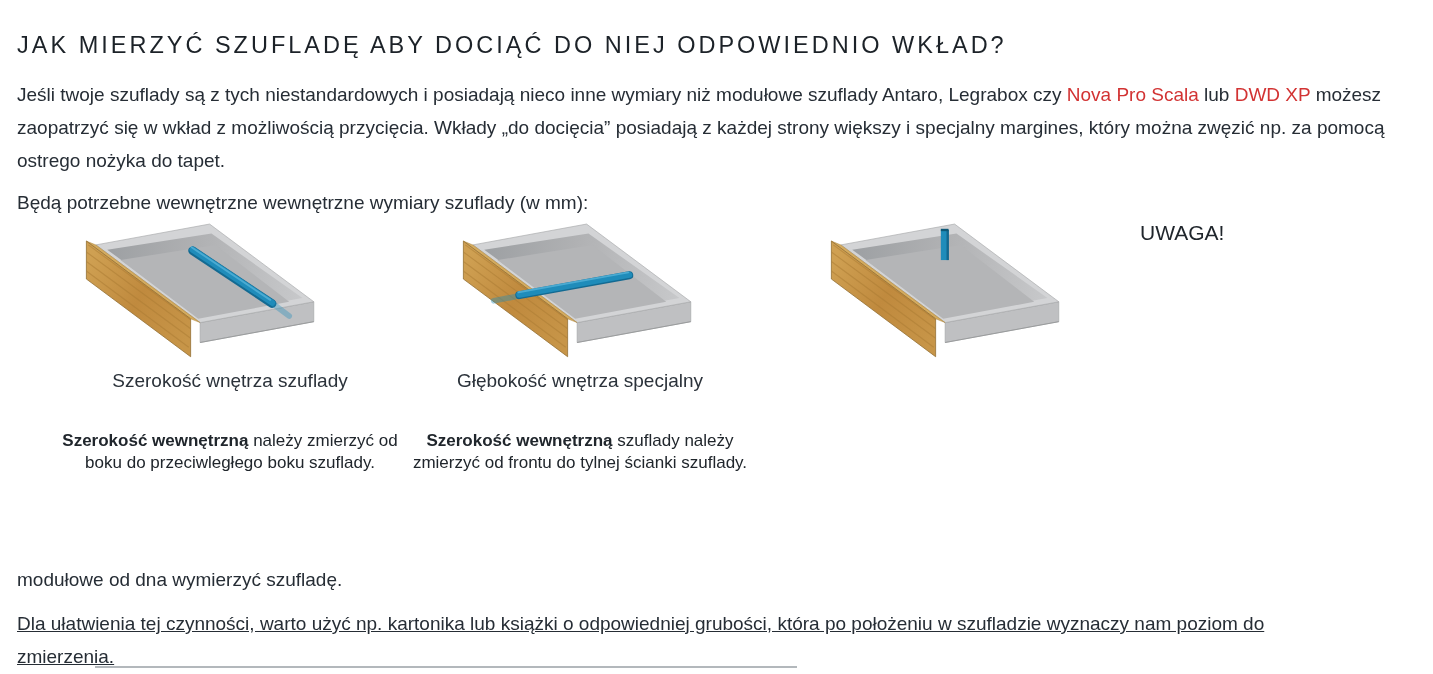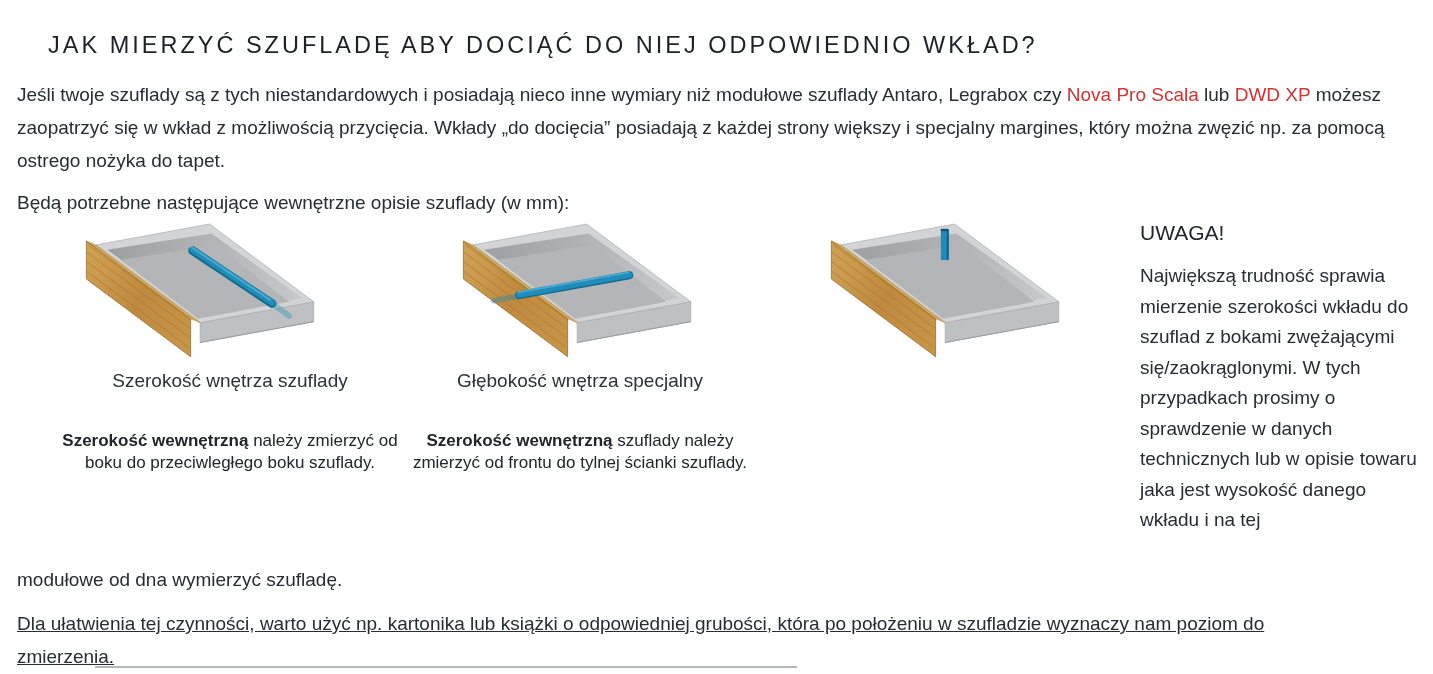--- a/index.html
+++ b/index.html
@@ -5,21 +5,21 @@
   html,body{margin:0;padding:0;background:#ffffff;}
   body{
     width:1433px;height:674px;position:relative;overflow:hidden;
     font-family:"Liberation Sans","DejaVu Sans",sans-serif;
     color:var(--text-color,#262d35);
     -webkit-font-smoothing:antialiased;
   }
   .page-title{
     position:absolute;left:17px;top:16px;
     font-size:23.5px;font-weight:400;letter-spacing:3px;
-    color:var(--heading-color,#1c2228);white-space:nowrap;margin-left:31px;
+    color:var(--heading-color,#1c2228);white-space:nowrap;
   }
   .intro{
     position:absolute;left:17px;top:59px;width:1396px;
     font-size:19px;line-height:33px;
   }
   a.inline-link{color:var(--link-color,#d23333);text-decoration:none;cursor:pointer;}
   .dims-intro{
     position:absolute;left:17px;top:169px;
     font-size:19px;line-height:30px;
   }
@@ -97,21 +97,21 @@
         <line x1="30" y1="40" x2="142" y2="122"></line>
       </g>
     </g>
   </defs>
 </svg>
 
 <h1 class="page-title">JAK MIERZYĆ SZUFLADĘ ABY DOCIĄĆ DO NIEJ ODPOWIEDNIO WKŁAD?</h1>
 
 <p class="intro"><span>Jeśli twoje szuflady są z tych niestandardowych i posiadają nieco inne wymiary niż modułowe szuflady Antaro, Legrabox czy </span><a class="inline-link">Nova Pro Scala</a><span> lub </span><a class="inline-link">DWD XP</a><span> możesz zaopatrzyć się w wkład z możliwością przycięcia. Wkłady „do docięcia” posiadają z każdej strony większy i specjalny margines, który można zwęzić np. za pomocą ostrego nożyka do tapet.</span></p>
 
-<p class="dims-intro">Będą potrzebne następujące wewnętrzne opisie szuflady (w mm):</p>
+<p class="dims-intro">Będą potrzebne wewnętrzne wewnętrzne wymiary szuflady (w mm):</p>
 
 <div class="fig-col c1">
   <svg class="fig-svg" width="300" height="163" viewBox="0 0 300 172">
     <use href="#drawer-body"></use>
     <g>
       <line x1="140" y1="46" x2="224" y2="102" stroke="#136a92" stroke-width="9" stroke-linecap="round"></line>
       <line x1="140" y1="45" x2="224" y2="101" stroke="#1f8cba" stroke-width="6.5" stroke-linecap="round"></line>
       <line x1="139" y1="42.5" x2="222" y2="98" stroke="#55b3d9" stroke-width="2" stroke-linecap="round" opacity="0.8"></line>
       <line x1="226" y1="103" x2="242" y2="115" stroke="#1f8cba" stroke-width="6" stroke-linecap="round" opacity="0.35"></line>
     </g>
@@ -140,20 +140,19 @@
     <g>
       <rect x="143.5" y="24" width="8" height="32" fill="#1f8cba"></rect>
       <rect x="149.5" y="24" width="2.5" height="32" fill="#12688f"></rect>
       <rect x="143.5" y="23" width="8" height="2.5" fill="#0d5876"></rect>
     </g>
   </svg>
 </div>
 
 <div class="notice">
   <h2 class="notice-title">UWAGA!</h2>
-  <p class="notice-text">Największą trudność sprawia mierzenie szerokości wkładu do szuflad z bokami zwężającymi się/zaokrąglonymi. W tych przypadkach prosimy o sprawdzenie w danych technicznych lub w opisie towaru jaka jest wysokość danego wkładu i na tej</p>
 </div>
 
 <p class="notice-cont">modułowe od dna wymierzyć szufladę.</p>
 
 <p class="closing">Dla ułatwienia tej czynności, warto użyć np. kartonika lub książki o odpowiedniej grubości, która po położeniu w szufladzie wyznaczy nam poziom do zmierzenia.</p>
 
 <div class="bottom-divider"></div>
 
 </body></html>

